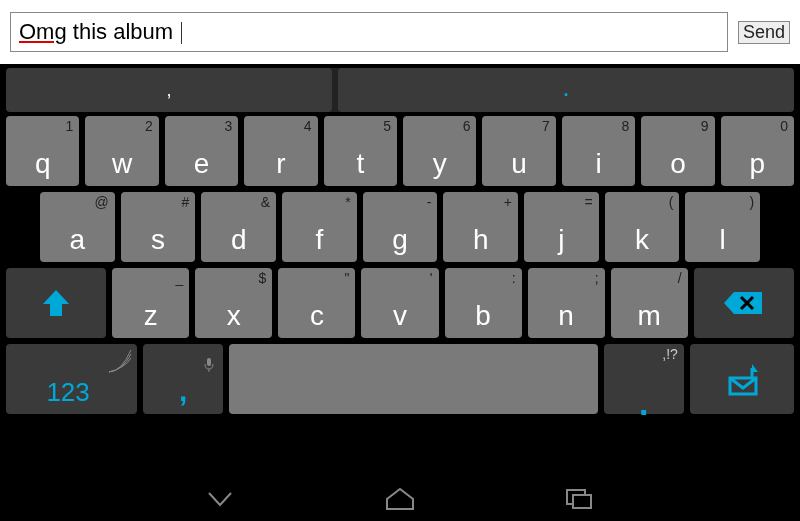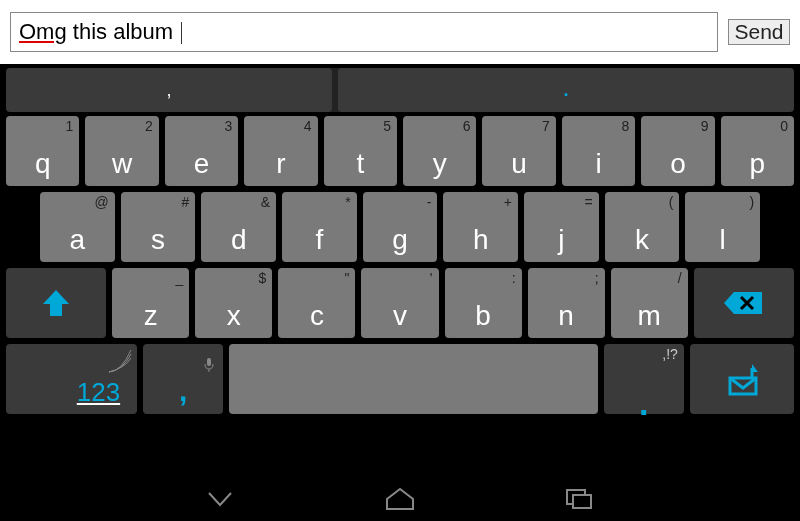--- a/index.html
+++ b/index.html
@@ -22,24 +22,24 @@
     flex: 1;
     border: 1px solid #888;
     font-size: 22px;
     padding: 6px 8px;
     color: #000;
     outline: none;
   }
   .misspell { text-decoration: underline; text-decoration-color: #d00; text-decoration-style: solid; }
   .cursor { display:inline-block; width:1px; height:22px; background:#333; vertical-align:middle; margin-left:2px; }
   .send-btn {
-    width: 62px;
+    width: 52px;
     border: 1px solid #888;
     background: #eee;
-    font-size: 21px;
+    font-size: 18px;
     color: #222;
     cursor: pointer;
   }
   .keyboard {
     background: #000;
     padding-top: 4px;
   }
   .suggestion-row {
     display: flex;
     gap: 6px;
@@ -237,21 +237,21 @@
       <span class="back-icon">
         <svg width="44" height="30" viewBox="0 0 44 30">
             <path d="M12 4 L40 4 L40 26 L12 26 L2 15 Z" fill="#00a8d8"></path>
             <path d="M19 9 L31 21 M31 9 L19 21" stroke="#000" stroke-width="3"></path>
           </svg>
       </span>
     </div>
   </div>
 
   <div class="kb-row row4">
-    <div class="key fn" style="flex:1.3;align-items:flex-end;justify-content:flex-end;padding:0 17px 6px 10px;text-decoration:underline;">
+    <div class="key fn" style="flex:1.3;align-items:flex-end;justify-content:center;padding:0 17px 6px 10px;">
       <span class="swirl">
         <svg width="26" height="26" viewBox="0 0 26 26">
             <path d="M2 24 Q 14 24 24 2" stroke="#888" stroke-width="1" fill="none"></path>
             <path d="M2 24 Q 16 22 24 6" stroke="#888" stroke-width="1" fill="none"></path>
             <path d="M2 24 Q 18 20 24 10" stroke="#888" stroke-width="1" fill="none"></path>
           </svg>
       </span>
       <span class="accent-main">123</span>
     </div>
     <div class="key fn" style="flex:1;position:relative;">

